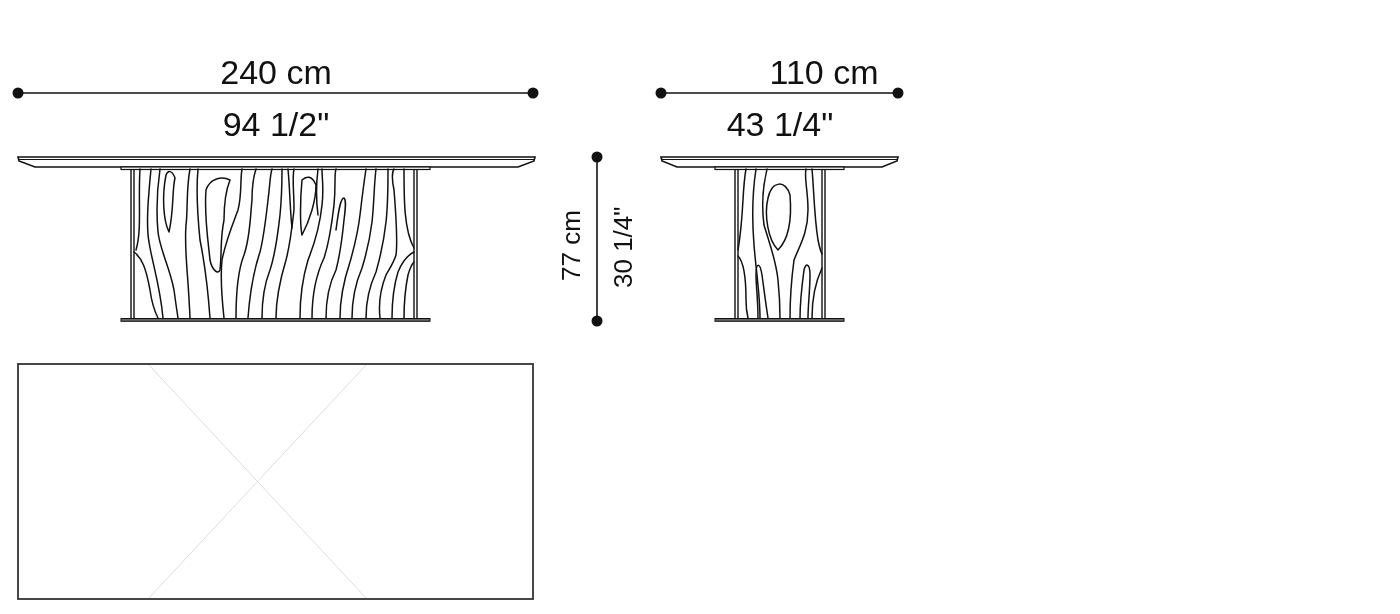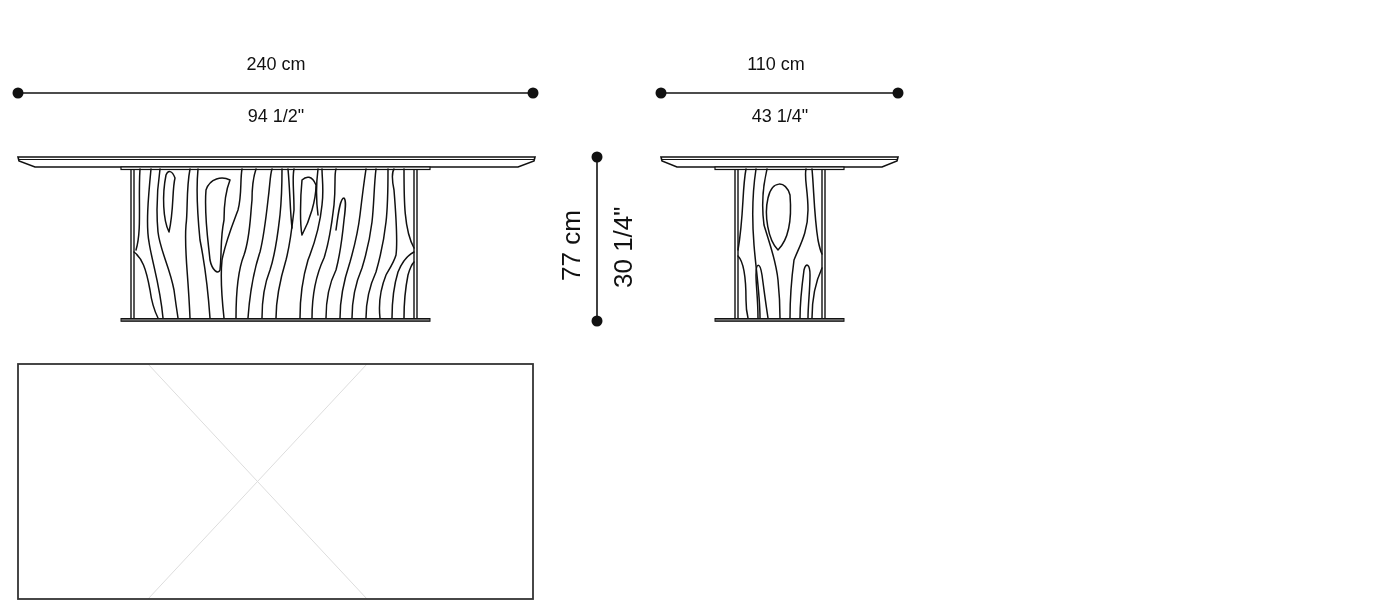--- a/index.html
+++ b/index.html
@@ -1,18 +1,18 @@
 <!DOCTYPE html>
 <html><head>
 <meta charset="utf-8">
 <style>
   html, body { margin: 0; padding: 0; background: #ffffff; }
   body { width: 1400px; height: 614px; position: relative; overflow: hidden;
          font-family: "Liberation Sans", sans-serif; color: #111; }
-  .label { position: absolute; font-size: 18px; line-height: 1; white-space: nowrap; color: #111; }
+  .label { position: absolute; font-size: 34px; line-height: 1; white-space: nowrap; color: #111; }
   .center { transform: translateX(-50%); }
   .vlabel { position: absolute; font-size: 26px; line-height: 1; white-space: nowrap;
             transform-origin: 0 0; transform: rotate(-90deg); color: #111; }
   svg { position: absolute; left: 0; top: 0; }
 </style>
 </head>
 <body>
 
 <svg width="1400" height="614" viewBox="0 0 1400 614">
 
@@ -104,17 +104,17 @@
   <g>
     <line x1="148" y1="364" x2="367" y2="599" stroke="#dddddd" stroke-width="1"></line>
     <line x1="148" y1="599" x2="367" y2="364" stroke="#dddddd" stroke-width="1"></line>
     <rect x="18" y="364" width="515" height="235" fill="none" stroke="#333" stroke-width="1.8"></rect>
   </g>
 </svg>
 
 <div class="label center" style="left:276px; top:55px;">240 cm</div>
 <div class="label center" style="left:276px; top:107px;">94 1/2"</div>
 
-<div class="label center" style="left:776px; top:55px;">110 cm</div>
+<div class="label center" style="left:824px; top:55px;">110 cm</div>
 <div class="label center" style="left:780px; top:107px;">43 1/4"</div>
 
 <div class="vlabel" style="left:558px; top:281px;">77 cm</div>
 <div class="vlabel" style="left:610px; top:288px;">30 1/4"</div>
 
 </body></html>

